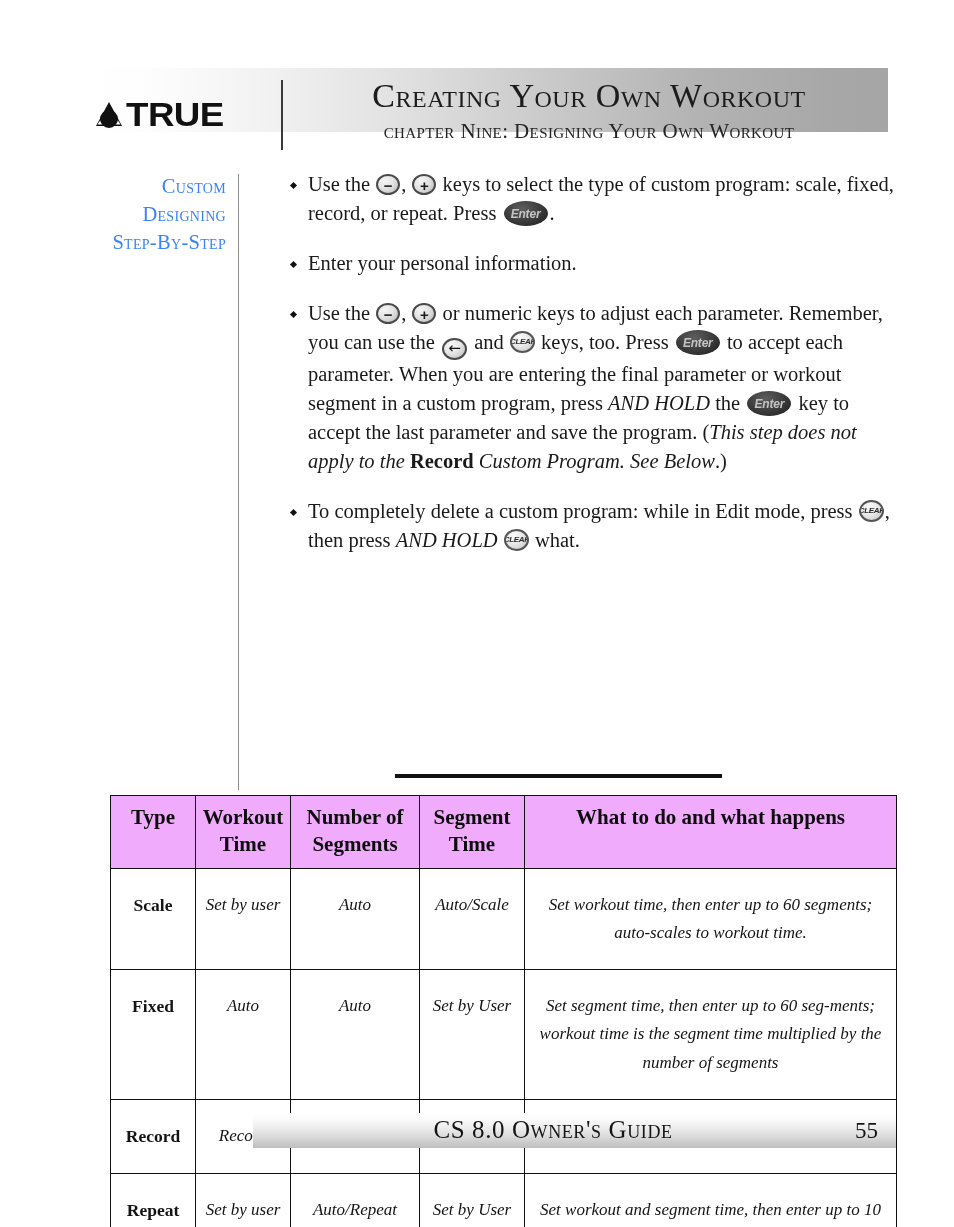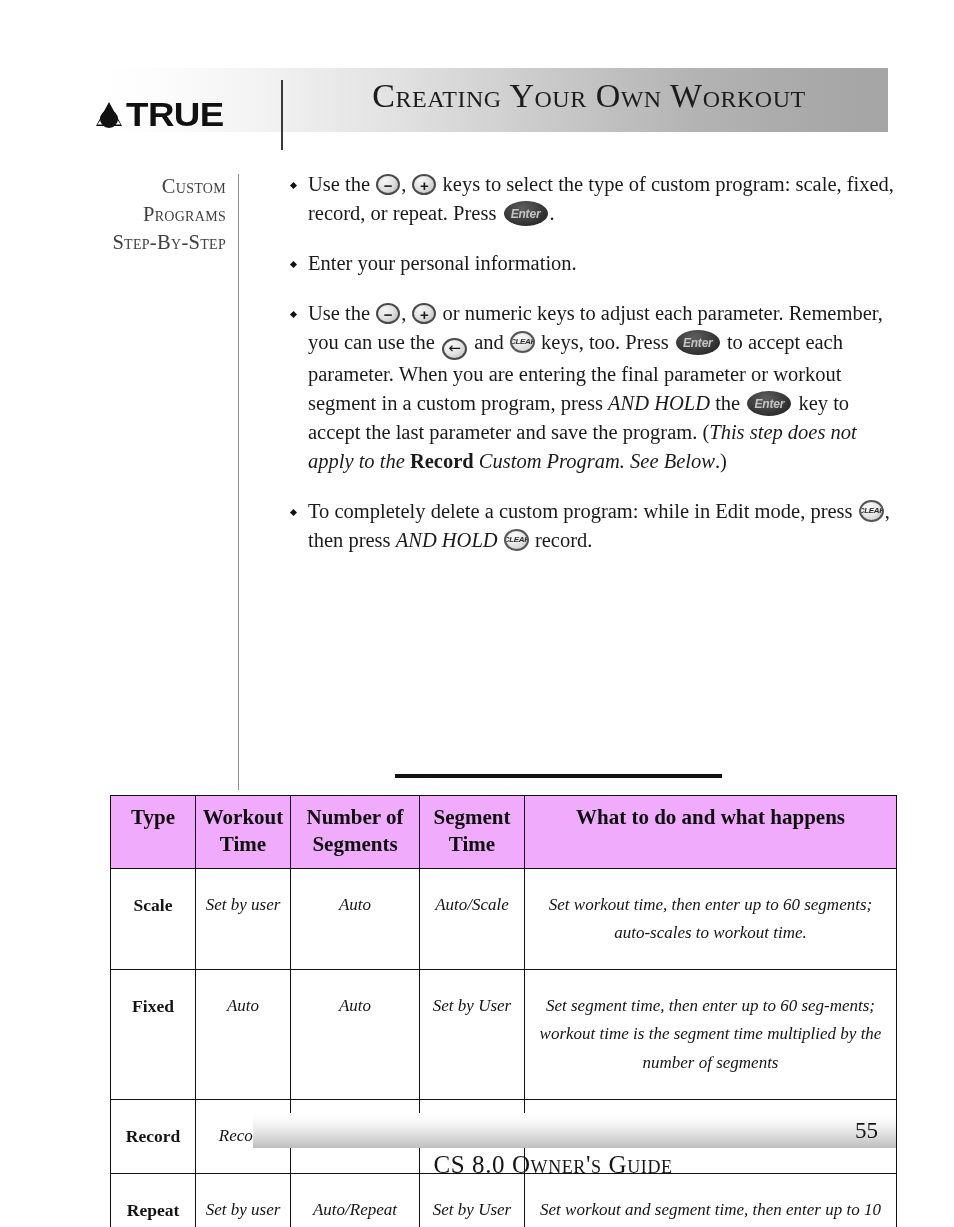--- a/index.html
+++ b/index.html
@@ -94,21 +94,21 @@
     left: 40px;
     top: 172px;
     width: 186px;
     text-align: right;
   }
   .sidebar-heading-line {
     font-size: 20.5px;
     font-variant: small-caps;
     letter-spacing: 0.3px;
     line-height: 1.37;
-    color: #404040;
+    color: #3b82f6;
     white-space: nowrap;
   }
   .sidebar-rule {
     position: absolute;
     left: 238px;
     top: 174px;
     width: 1px;
     height: 616px;
     background: #8e8e8e;
   }
@@ -303,21 +303,20 @@
   .footer-title {
     position: absolute;
     left: 253px;
     top: 1116px;
     width: 600px;
     text-align: center;
     font-size: 25px;
     font-variant: small-caps;
     letter-spacing: 0.6px;
     color: #151515;
-    margin-top: 35px;
   }
   .footer-page {
     position: absolute;
     left: 855px;
     top: 1118px;
     width: 45px;
     text-align: left;
     font-size: 23px;
     color: #151515;
   }
@@ -335,44 +334,45 @@
         <path d="M15 11 a9 9 0 0 1 9 9 a9 9 0 0 1 -18 0 a9 9 0 0 1 9 -9 Z" fill="#111111"></path>
       </svg>
     </span>
     <span class="logo-word">TRUE</span>
   </div>
 
   <div class="header-divider"></div>
 
   <div class="header-titles">
     <div class="header-title">Creating Your Own Workout</div>
+    <div class="header-subtitle">chapter Nine: Designing Your Own Workout</div>
   </div>
 </div>
 
 <div class="sidebar">
   <div class="sidebar-heading-line">Custom</div>
-  <div class="sidebar-heading-line">Programs</div>
+  <div class="sidebar-heading-line">Designing</div>
   <div class="sidebar-heading-line">Step-By-Step</div>
 </div>
 <div class="sidebar-rule"></div>
 
 <div class="content" id="bullet-container">
     <div class="bullet-item">
       <p><span>Use the </span><span class="key key-round"><span class="sym">−</span></span><span>, </span><span class="key key-round"><span class="sym">+</span></span><span> keys to select the type of custom program: scale, fixed, record, or repeat. Press </span><span class="key-enter"><span class="sym">Enter</span></span><span>.</span></p>
     </div>
     <div class="bullet-item">
       <p><span>Enter your personal information.</span></p>
     </div>
     <div class="bullet-item">
       <p><span>Use the </span><span class="key key-round"><span class="sym">−</span></span><span>, </span><span class="key key-round"><span class="sym">+</span></span><span> or numeric keys to adjust each parameter. Remember, you can use the </span><span class="key key-arrow">
           <span class="sym">←</span>
         </span><span> and </span><span class="key key-clear"><span class="sym">CLEAR</span></span><span> keys, too. Press </span><span class="key-enter"><span class="sym">Enter</span></span><span> to accept each parameter. When you are entering the final parameter or workout segment in a custom program, press </span><span class="it">AND HOLD</span><span> the </span><span class="key-enter"><span class="sym">Enter</span></span><span> key to accept the last parameter and save the program. (</span><span class="it">This step does not apply to the </span><span class="bd">Record</span><span class="it"> Custom Program. See Below</span><span>.)</span></p>
     </div>
     <div class="bullet-item">
-      <p><span>To completely delete a custom program: while in Edit mode, press </span><span class="key key-clear"><span class="sym">CLEAR</span></span><span>, then press </span><span class="it">AND HOLD</span><span> </span><span class="key key-clear"><span class="sym">CLEAR</span></span><span> record.</span></p>
+      <p><span>To completely delete a custom program: while in Edit mode, press </span><span class="key key-clear"><span class="sym">CLEAR</span></span><span>, then press </span><span class="it">AND HOLD</span><span> </span><span class="key key-clear"><span class="sym">CLEAR</span></span><span> what.</span></p>
     </div>
   </div>
 
 <div class="table-rule"></div>
 
 <table class="data-table">
   <colgroup>
     <col class="col-type">
       <col class="col-wtime">
       <col class="col-nseg">

